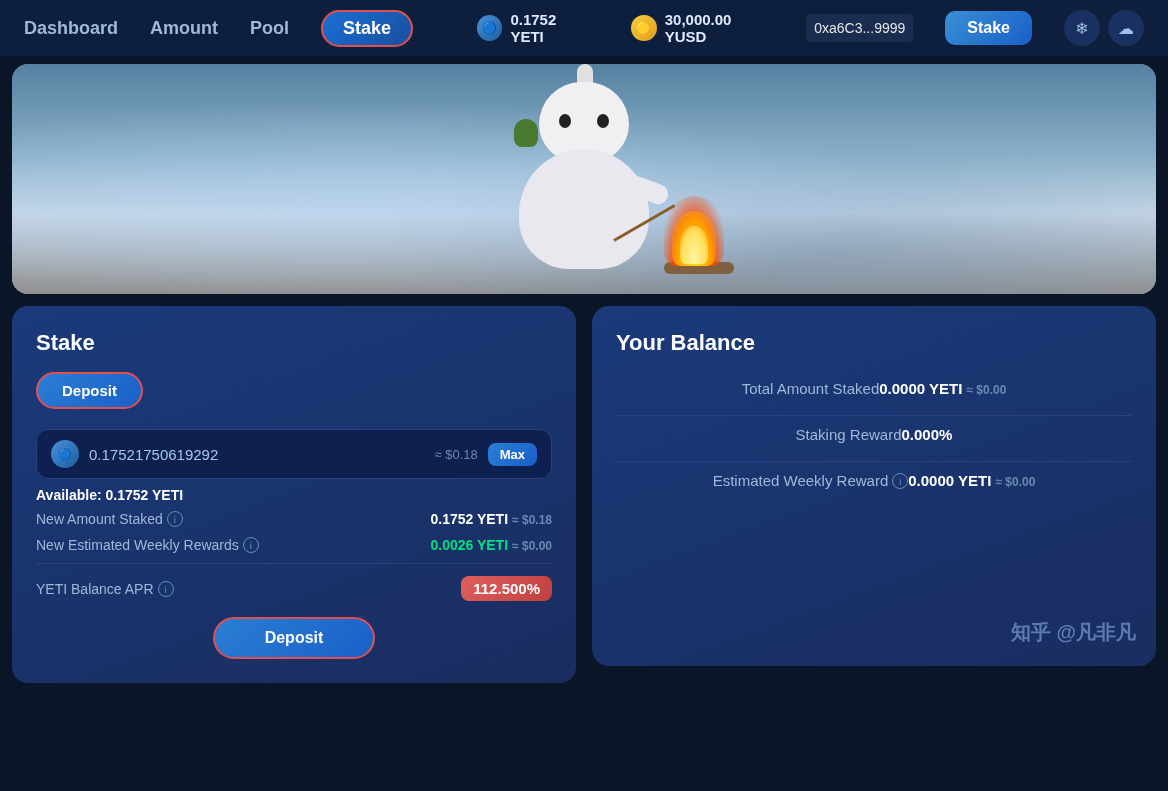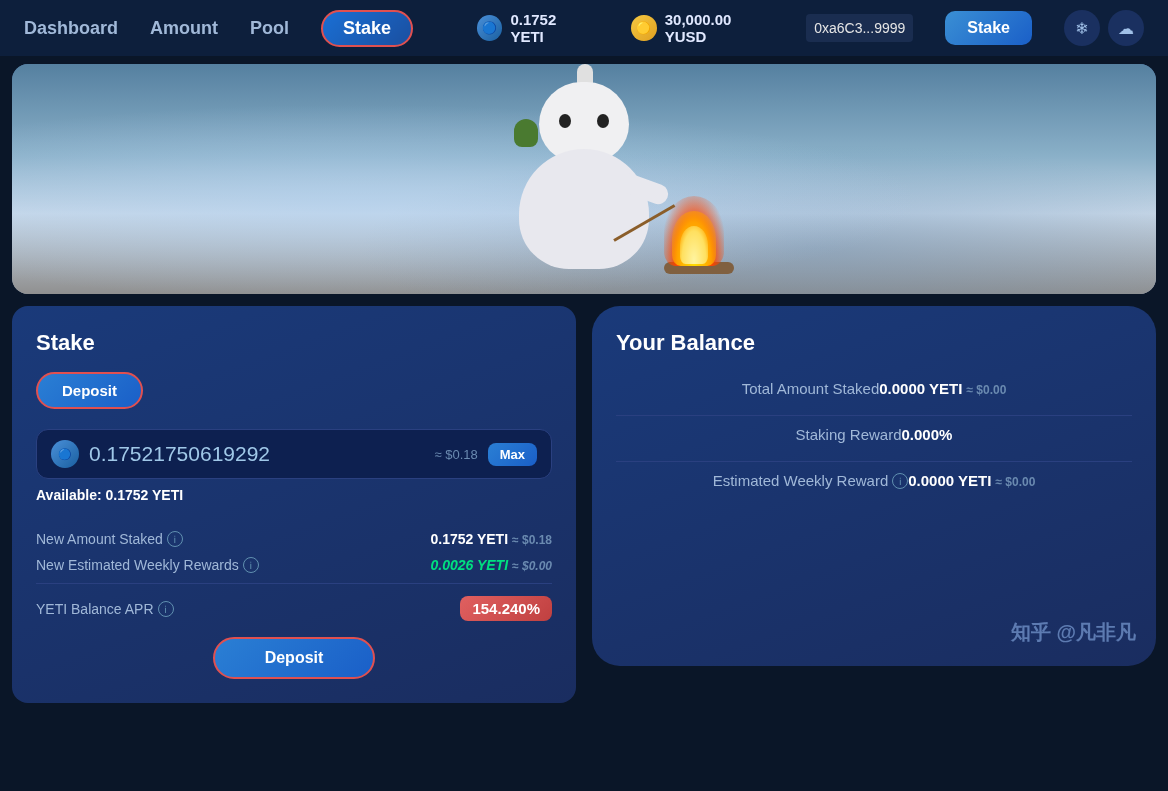--- a/index.html
+++ b/index.html
@@ -176,42 +176,42 @@
       background: linear-gradient(135deg, #4a90d9, #1a5fa0);
       display: flex; align-items: center; justify-content: center;
       font-size: 11px;
       flex-shrink: 0;
     }
     .amount-input {
       flex: 1;
       background: transparent;
       border: none;
       color: #a0c8e8;
-      font-size: 21px;
+      font-size: 15px;
       outline: none;
     }
     .approx-val {
       color: #6a8ab0;
       font-size: 13px;
     }
     .max-btn {
       background: linear-gradient(135deg, #2a7fd4, #1a5fc8);
       border: none;
       border-radius: 8px;
       padding: 4px 12px;
       color: #fff;
       font-size: 13px;
       font-weight: 600;
       cursor: pointer;
     }
     .available-text {
       font-size: 14px;
       font-weight: 700;
       color: #fff;
-      margin-bottom: 28px;
+      margin-bottom: 8px;
     }
     .info-row {
       display: flex;
       justify-content: space-between;
       align-items: center;
       margin-bottom: 10px;
       font-size: 14px;
       gap: 24px;
     }
     .info-label {
@@ -229,21 +229,20 @@
       font-size: 10px;
       color: #6090b0;
     }
     .info-value {
       color: #fff;
       font-weight: 600;
     }
     .info-value-green {
       color: #00e080;
       font-weight: 700;
-      font-style: italic;
     }
     .approx-small {
       color: #6a8ab0;
       font-size: 12px;
       margin-left: 4px;
     }
     .divider {
       height: 1px;
       background: #2a4080;
       margin: 8px 0 12px 0;
@@ -266,21 +265,21 @@
       color: #fff;
       font-size: 16px;
       font-weight: 700;
       cursor: pointer;
     }
 
     
     .right-panel {
       flex: 1;
       background: linear-gradient(160deg, #1a3a7a 0%, #1a2d60 100%);
-      border-radius: 28px;
+      border-radius: 17px;
       padding: 24px;
       min-height: 360px;
       position: relative;
     }
     .balance-title {
       font-size: 22px;
       font-weight: 700;
       color: #fff;
       margin-bottom: 24px;
     }
@@ -417,21 +416,21 @@
       </span>
     </div>
 
     <div class="divider"></div>
 
     <div class="info-row">
       <span class="info-label">
         <span>YETI Balance APR</span>
         <span class="info-icon">ℹ</span>
       </span>
-      <span class="apr-value">154.240%</span>
+      <span class="apr-value">112.500%</span>
     </div>
 
     <button class="deposit-btn-large">Deposit</button>
   </div>
 
   <div class="right-panel">
     <div class="balance-title">Your Balance</div>
 
     <div class="balance-row">
       <span class="balance-label">Total Amount Staked</span>

